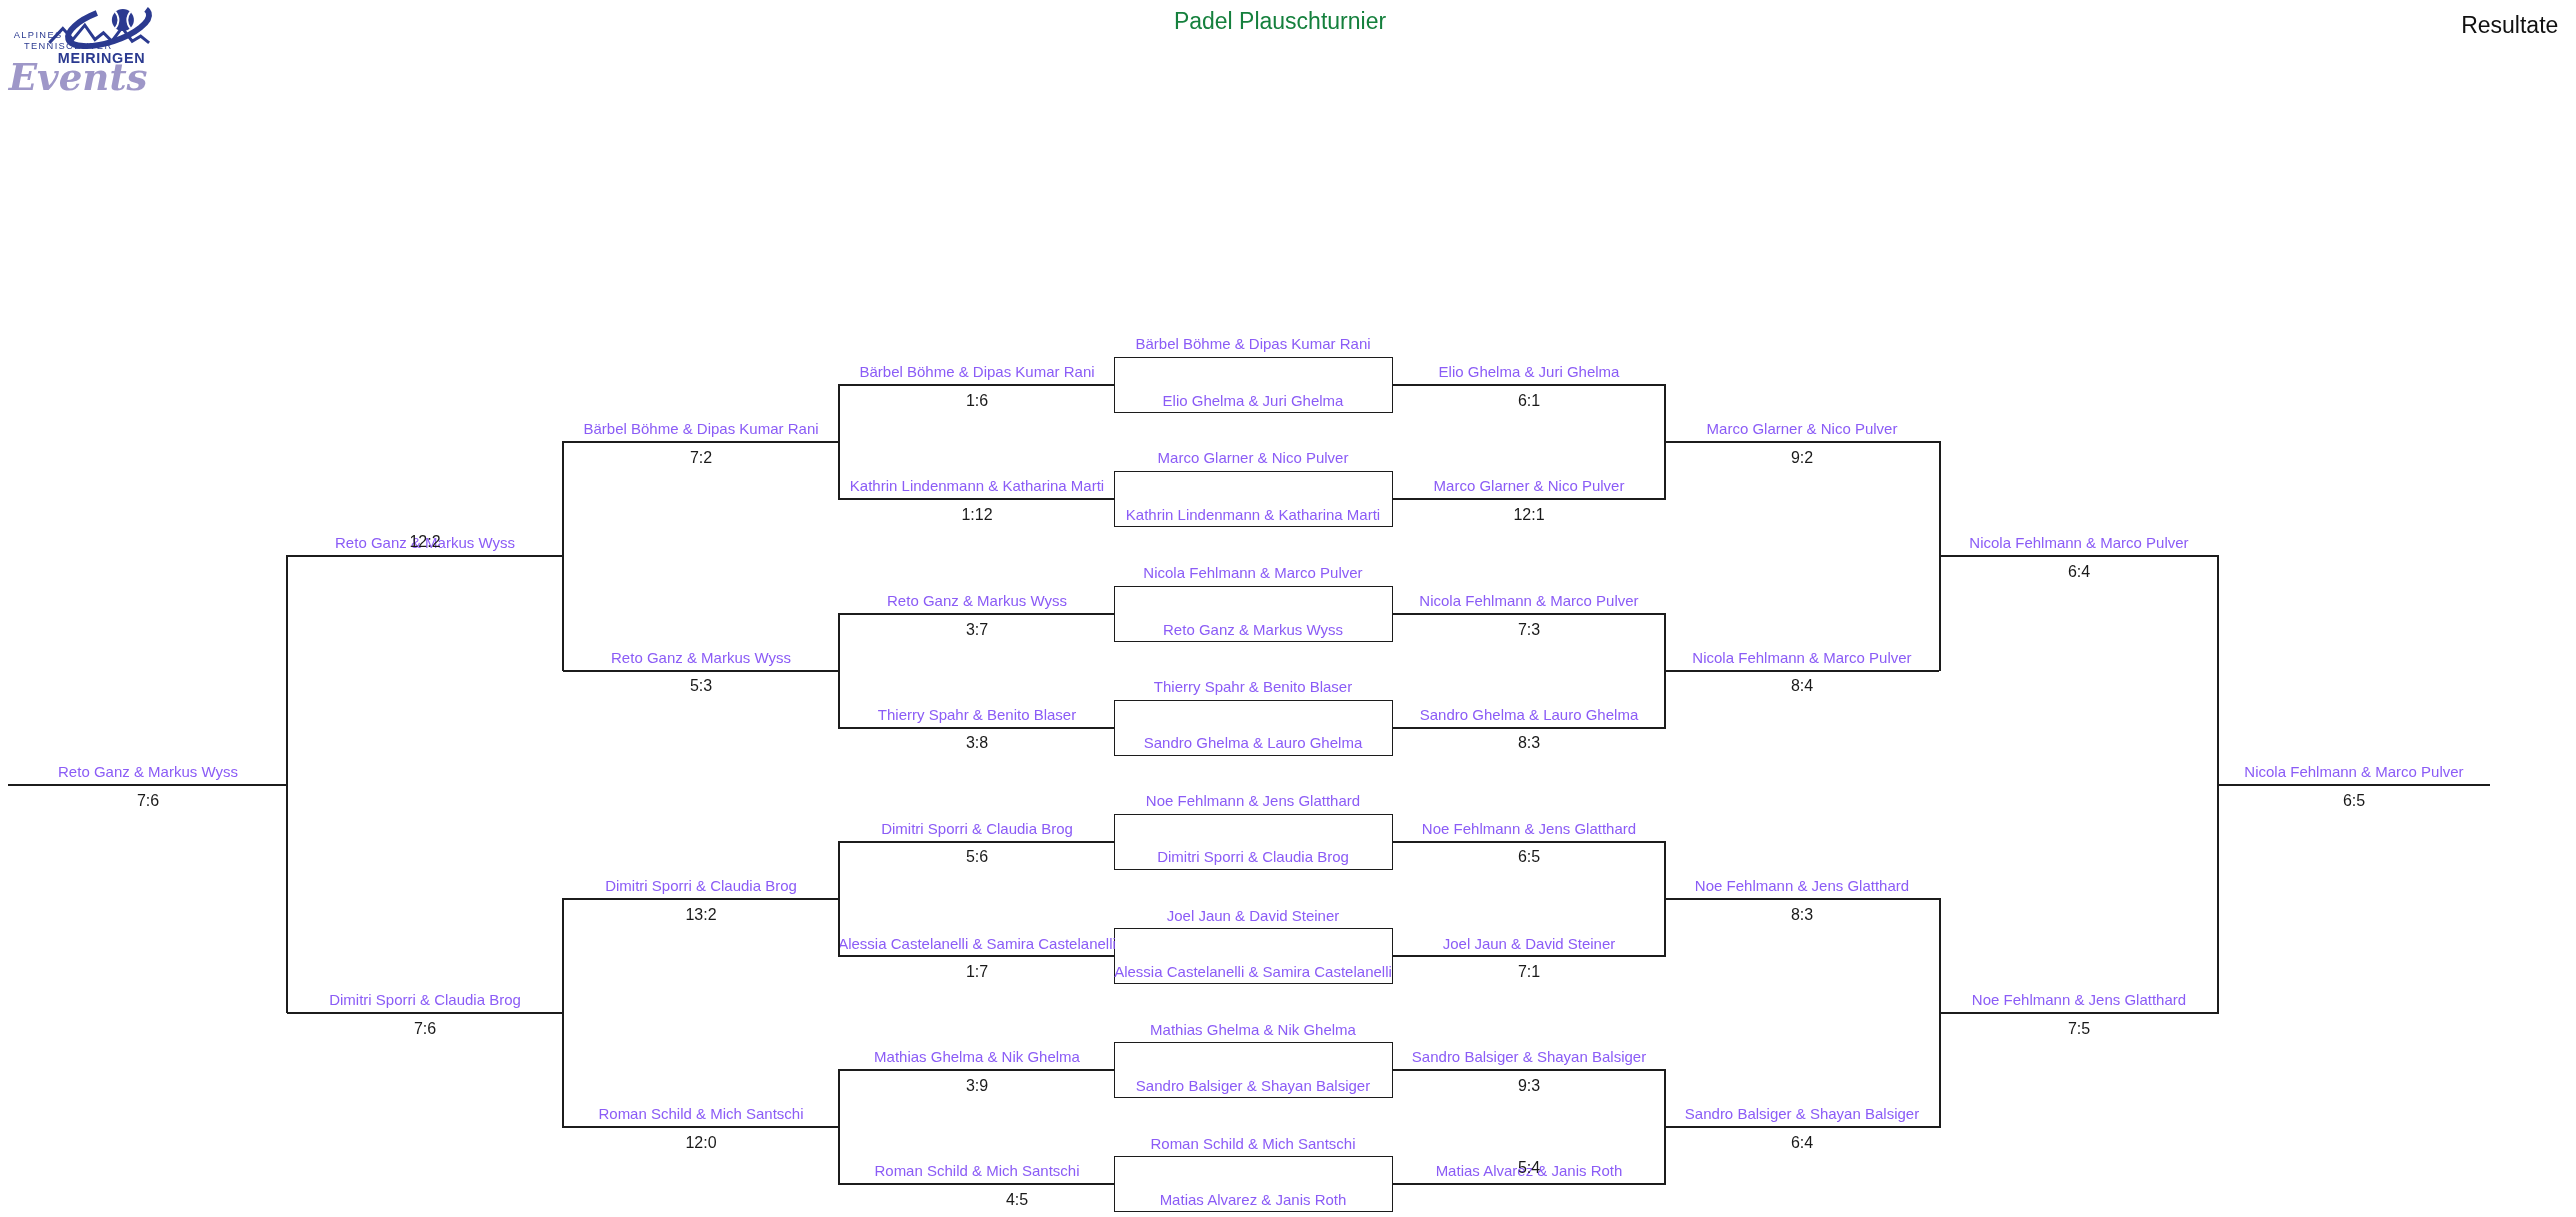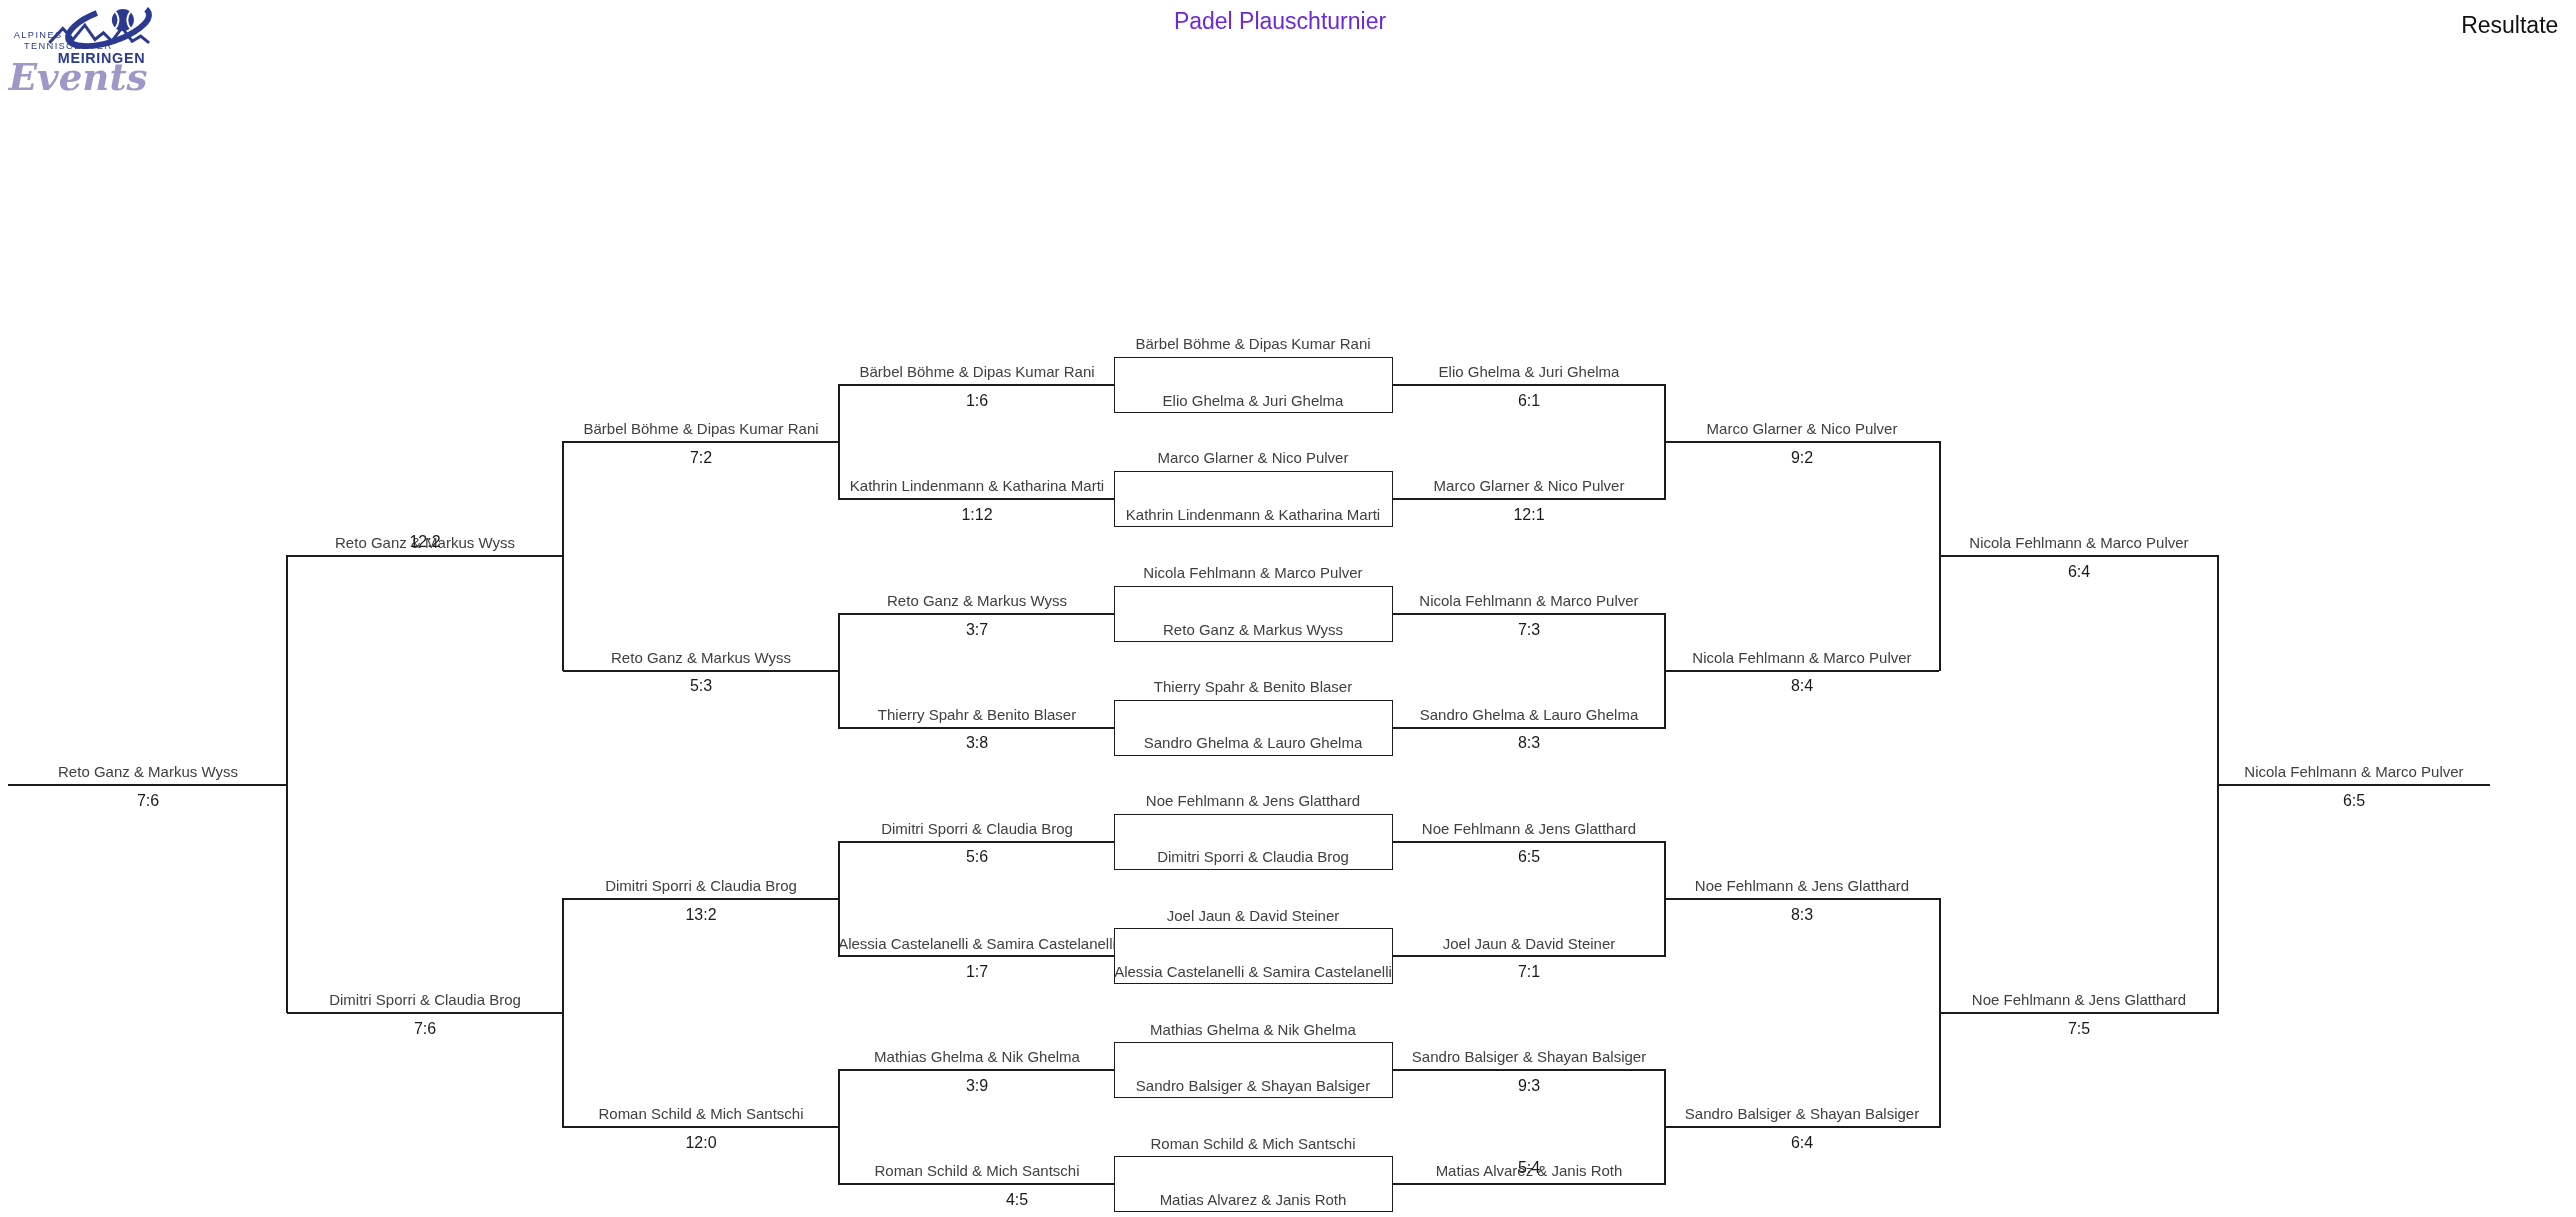--- a/index.html
+++ b/index.html
@@ -5,29 +5,29 @@
   html,body { margin:0; padding:0; background:#ffffff; }
   .page {
     position:relative; width:2560px; height:1218px; overflow:hidden;
     background:#ffffff; color:#1a1a1a;
     font-family:"Liberation Sans","DejaVu Sans",sans-serif;
   }
   .line { position:absolute; background:#1c1c1c; }
   .mbox { position:absolute; border:1.7px solid #1c1c1c; box-sizing:border-box; background:transparent; }
   .team {
     position:absolute; transform:translateX(-50%);
-    white-space:nowrap; font-size:15px; line-height:20px; color:#404040;text-align:center;
+    white-space:nowrap; font-size:15px; line-height:20px; color:#8b5cf6;text-align:center;
   }
   .score {
     position:absolute; transform:translateX(-50%);
     white-space:nowrap; font-size:16px; line-height:20px; color:#1a1a1a;
   }
   .title-wrap {
     position:absolute; left:0; right:0; top:6.8px; text-align:center;
-    font-size:23px; line-height:29.5px; color:#6d28d9;
+    font-size:23px; line-height:29.5px; color:#15803d;
   }
   .corner {
     position:absolute; right:1.7px; top:11.8px; font-size:23px; color:#111;
   }
   .logo { position:absolute; left:6.8px; top:3.4px; }
 </style>
 </head>
 <body>
 
 <div class="page">

